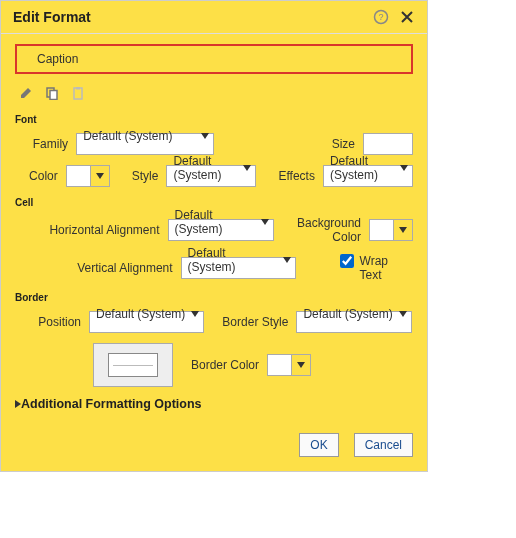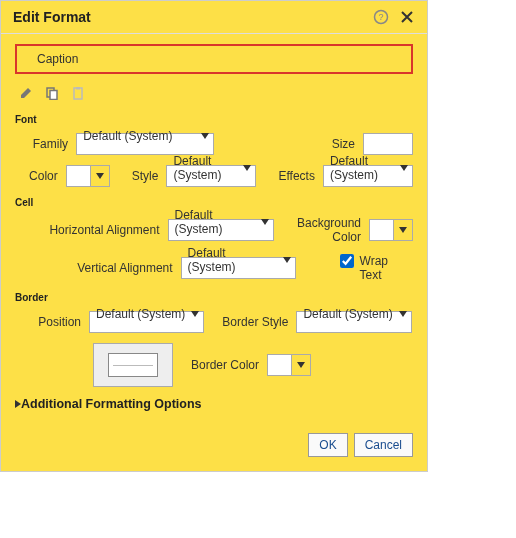--- a/index.html
+++ b/index.html
@@ -26,21 +26,21 @@
 .color-btn { display: inline-flex; align-items: center; border: 1px solid #aaa; height: 22px; }
 .color-swatch { width: 24px; height: 20px; border-right: 1px solid #aaa; background:#fff; }
 .color-caret { width: 18px; display:flex; align-items:center; justify-content:center; }
 .chk { width: 14px; height: 14px; accent-color:#0066cc; }
 .chk-lbl { margin-left: 6px; font-size: 12px; }
 .preview-box { width: 80px; height: 44px; border: 1px solid #aaa; background: #eee; display:flex; align-items:center; justify-content:center; margin-left: 70px; }
 .preview-inner { width: 50px; height: 24px; border: 1px solid #888; background:#fff; position:relative; }
 .preview-inner::before { content:""; position:absolute; left:4px; right:4px; top:50%; height:1px; background:#bbb; }
 .expander { display: flex; align-items: center; font-weight: bold; font-size: 12.5px; color: #222; margin: 8px 0; cursor:pointer; }
 .exp-caret { border-top: 4px solid transparent; border-bottom: 4px solid transparent; border-left: 6px solid #333; width:0; height:0; }
-.footer { display:flex; justify-content:flex-end; gap:6px; padding-top: 14px; }
+.footer { display:flex; justify-content:flex-end; gap:15px; padding-top: 14px; }
 .btn { border:1px solid #999; background:#fafafa; padding: 4px 10px; font-size:12px; color:#1a4d8f; cursor:pointer; }
 </style>
 </head>
 <body>
 
 <div class="dialog">
   <div class="titlebar">
     <div class="title">Edit Format</div>
     <div class="title-buttons">
       <div class="help-icon">

